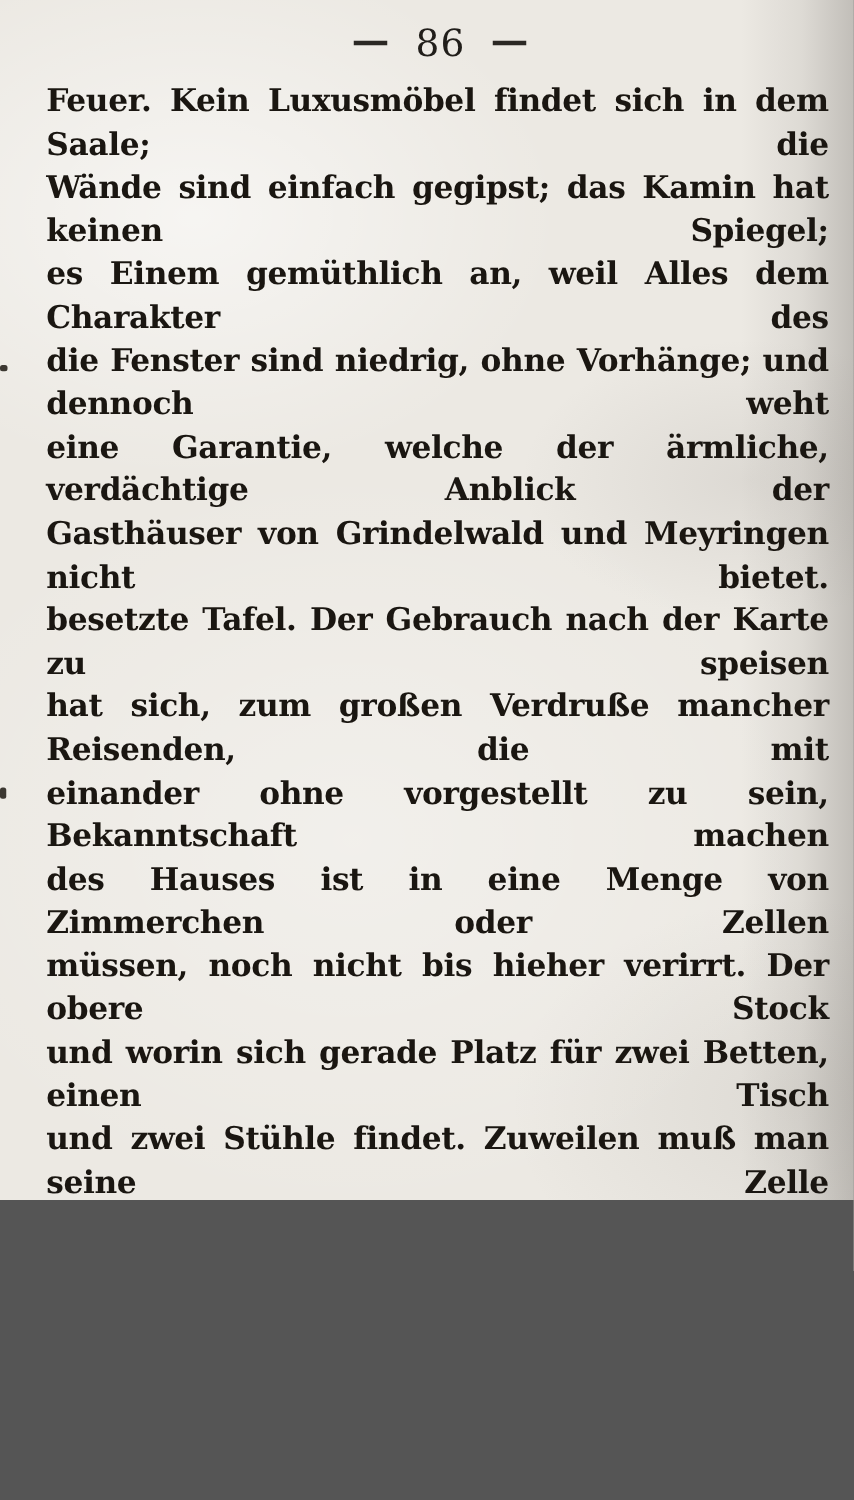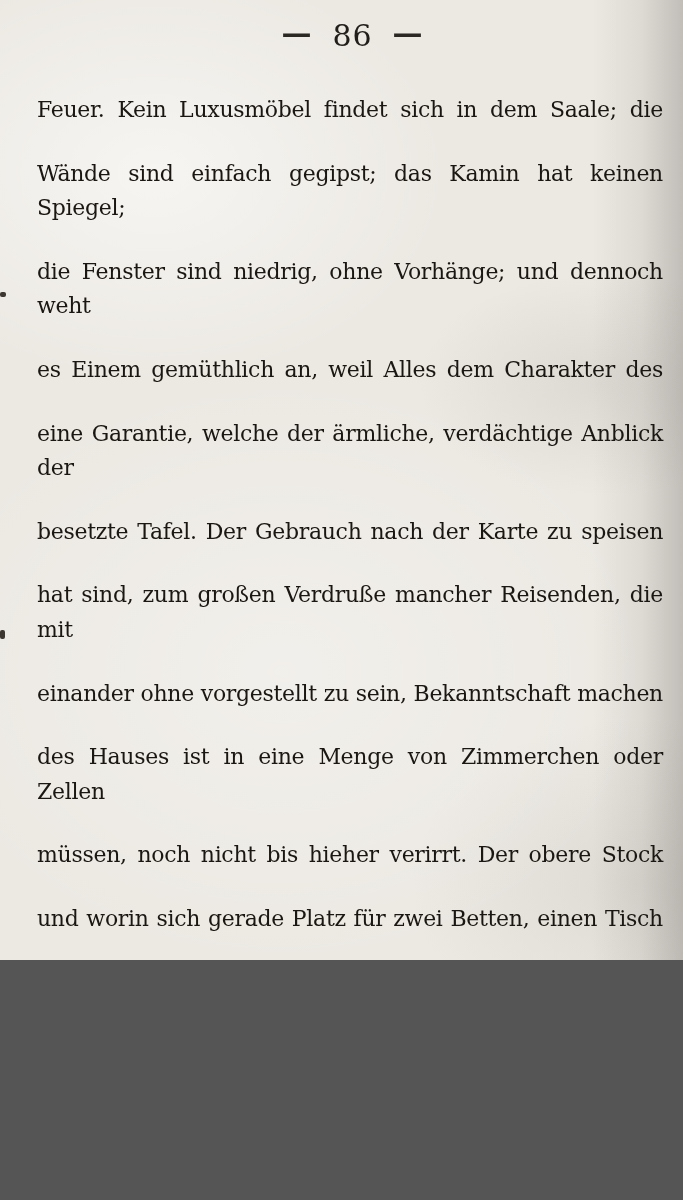--- a/index.html
+++ b/index.html
@@ -28,31 +28,30 @@
     color:#211e1a;
   }
   .header .dash { margin:0 20px; position:relative; top:-3px; font-weight:bold; color:#2b2824; }
   .header .pagenum { font-family:"DejaVu Serif", serif; }
 
   
   .bodytext {
     position:absolute; top:64px; left:37px; width:626px;
   }
   .line {
-    font-size:22px;
-    font-weight:normal;
+    font-size:25px;
+    font-weight:bold;
     line-height:34.6px;
     letter-spacing:-0.3px;
     text-align:justify;
     text-align-last:justify;
     -moz-text-align-last:justify;
     text-justify:inter-word;
     white-space:normal;
     color:#1a1611;
-    margin-top:29px;
   }
 
   
   .fn-rule {
     position:absolute; left:37px; top:1021px;
     width:148px; height:2px;
     background:#26231e;
   }
   .fn-dot {
     position:absolute; left:127px; top:1034px;
@@ -89,25 +88,26 @@
 
 <div class="page">
 
   <div class="header">
     <span class="dash">—</span><span class="pagenum">86</span><span class="dash">—</span>
   </div>
 
   <div class="bodytext">
     <div class="line">Feuer.  Kein Luxusmöbel findet sich in dem Saale; die</div>
     <div class="line">Wände sind einfach gegipst; das Kamin hat keinen Spiegel;</div>
+    <div class="line">es Einem gemüthlich an, weil Alles dem Charakter des</div>
     <div class="line">die Fenster sind niedrig, ohne Vorhänge; und dennoch weht</div>
-    <div class="line">es Einem gemüthlich an, weil Alles dem Charakter des</div>
     <div class="line">eine Garantie, welche der ärmliche, verdächtige Anblick der</div>
+    <div class="line">Gasthäuser von Grindelwald und Meyringen nicht bietet.</div>
     <div class="line">besetzte Tafel.  Der Gebrauch nach der Karte zu speisen</div>
-    <div class="line">hat sind, zum großen Verdruße mancher Reisenden, die mit</div>
+    <div class="line">hat sich, zum großen Verdruße mancher Reisenden, die mit</div>
     <div class="line">einander ohne vorgestellt zu sein, Bekanntschaft machen</div>
     <div class="line">des Hauses ist in eine Menge von Zimmerchen oder Zellen</div>
     <div class="line">müssen, noch nicht bis hieher verirrt.  Der obere Stock</div>
     <div class="line">und worin sich gerade Platz für zwei Betten, einen Tisch</div>
     <div class="line">und zwei Stühle findet.  Zuweilen muß man seine Zelle</div>
     <div class="line">das Unglück ist gerade nicht sehr groß, es sei denn daß</div>
 
   </div>
 
   <div class="fn-rule"></div>

